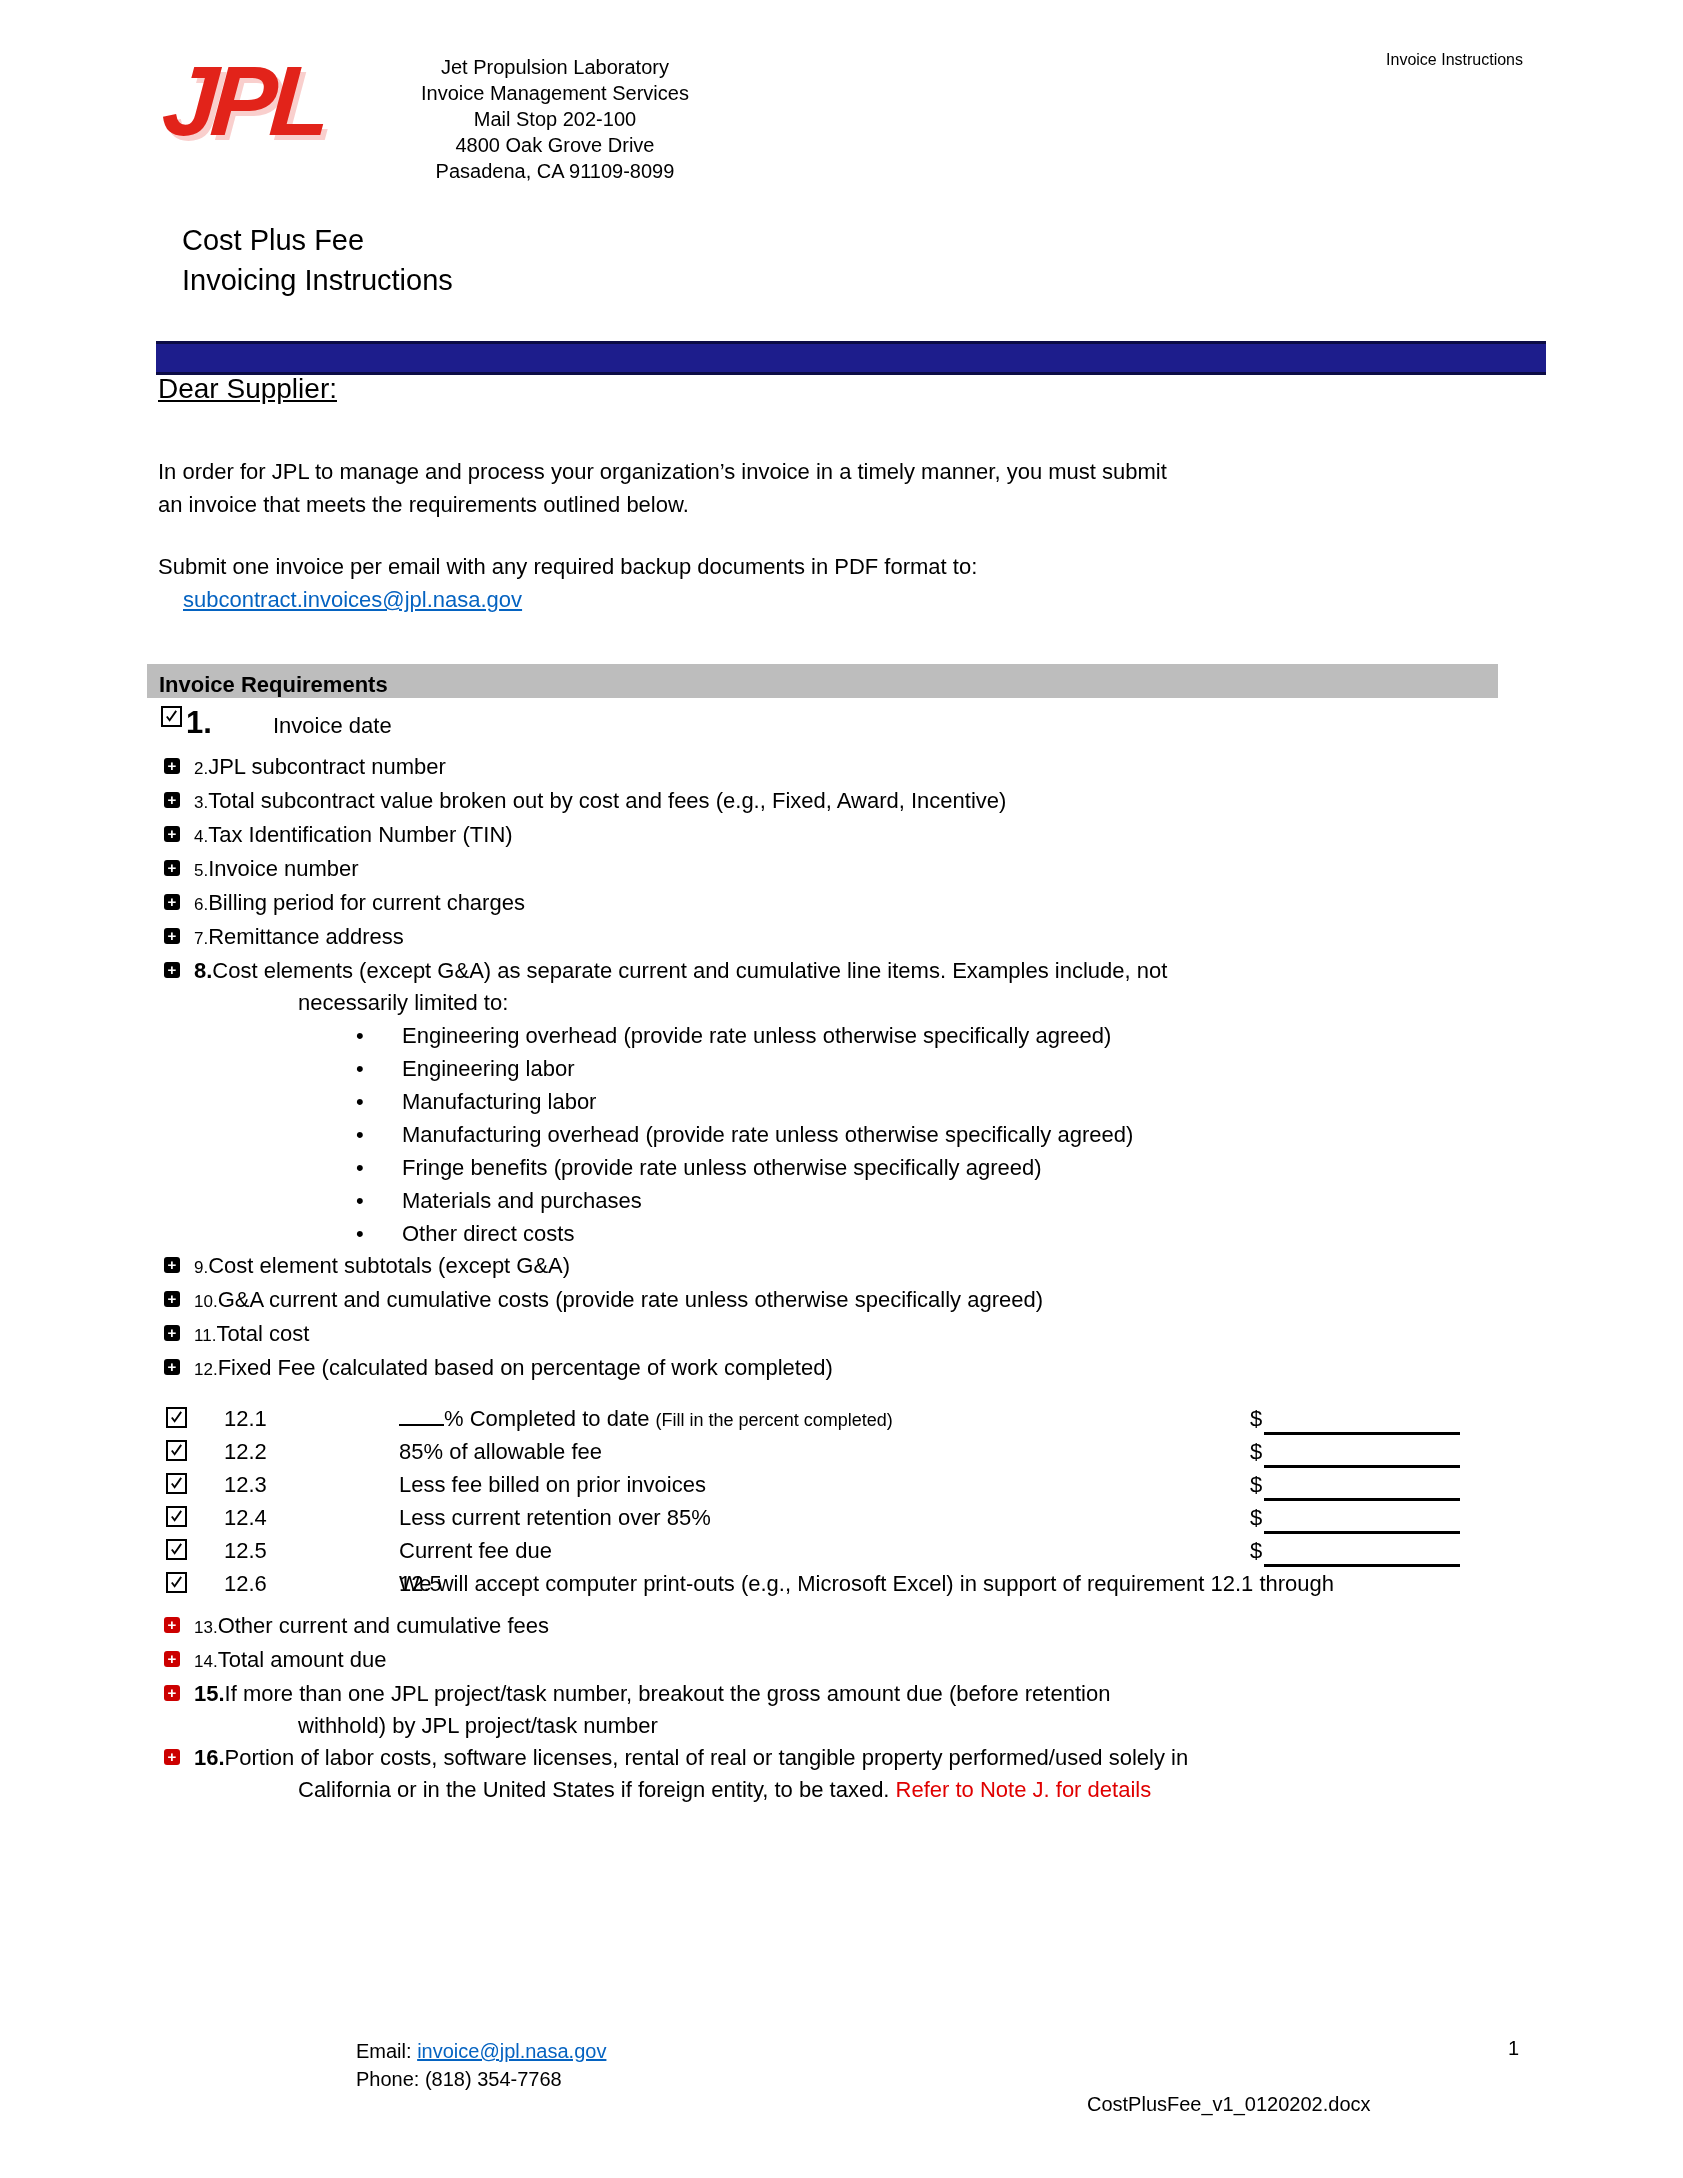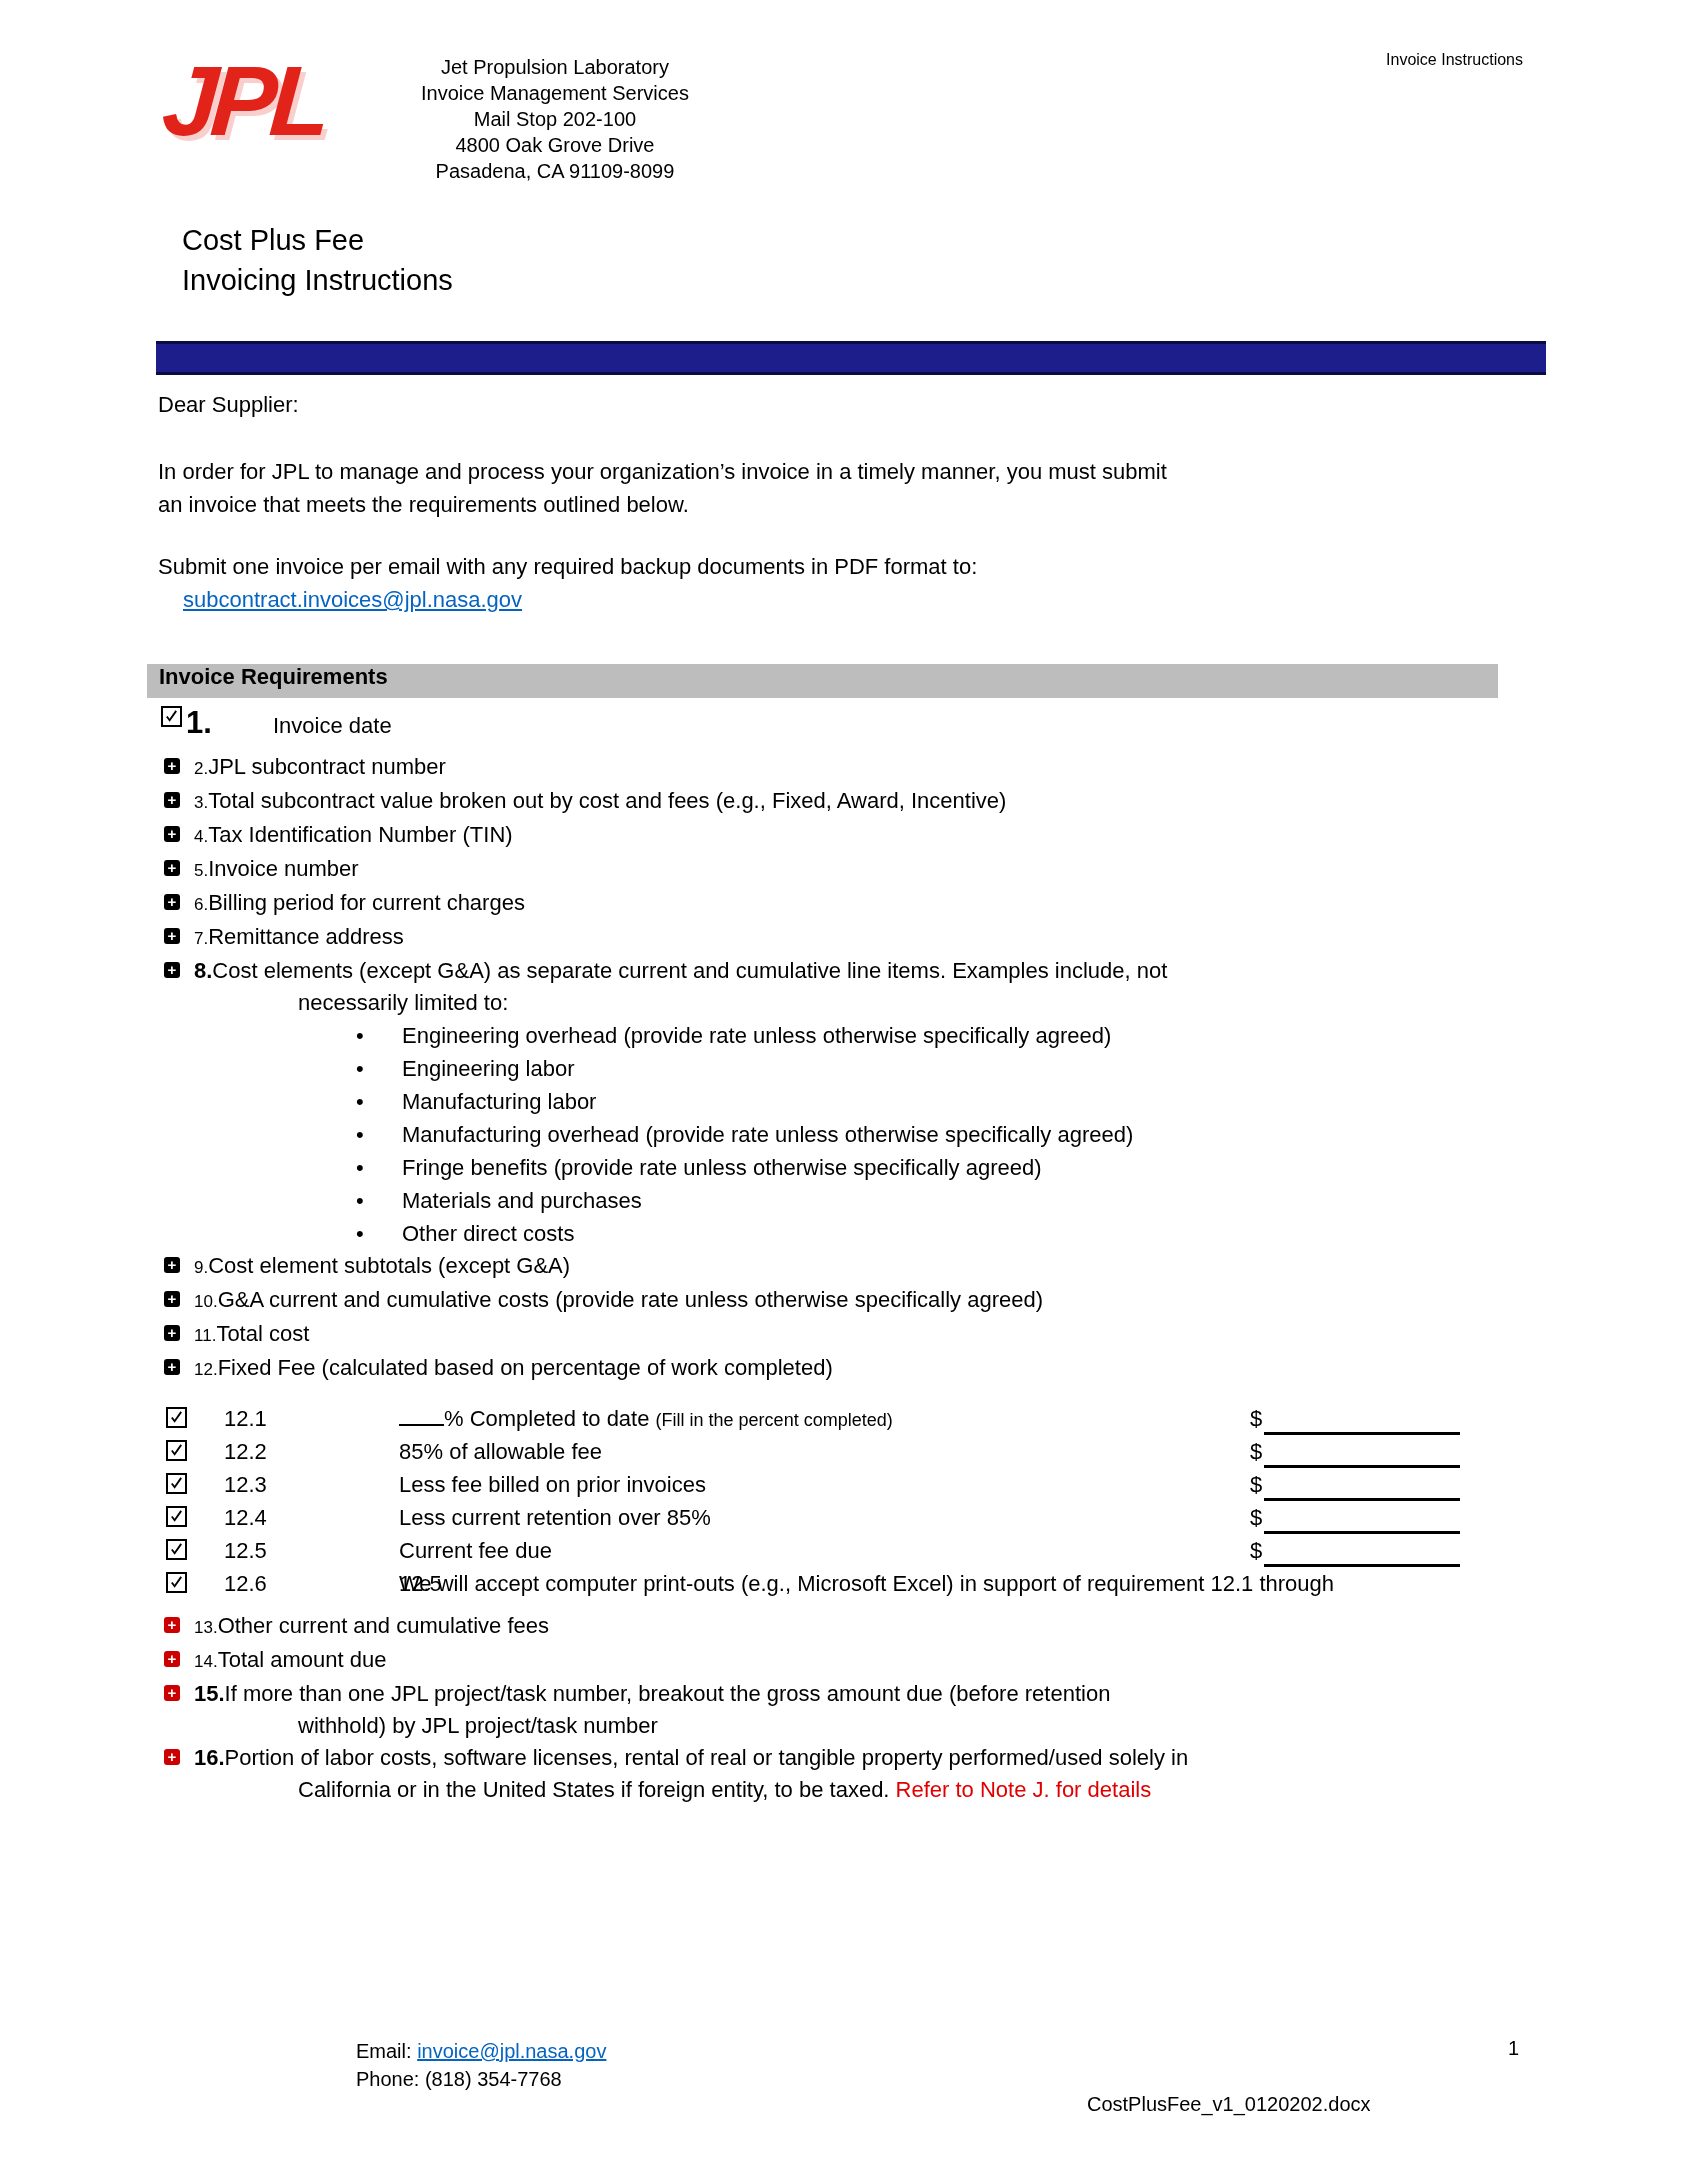--- a/index.html
+++ b/index.html
@@ -11,29 +11,29 @@
         font-weight:bold;font-style:italic;color:#e2231a;letter-spacing:-7px;
         transform:skewX(-4deg);text-shadow:5px 5px 0 rgba(226,35,26,0.22);}
   .org{position:absolute;left:421px;top:54px;font-size:20px;line-height:26px;text-align:center;}
   .doc-label{position:absolute;top:51px;right:160px;font-size:16px;}
 
   .title{position:absolute;left:158px;top:220px;font-size:29px;font-weight:normal;line-height:40px;margin-left:24px;}
 
   .navy-bar{position:absolute;left:156px;top:341px;width:1390px;height:28px;
             background:#1d1d8c;border-top:3px solid #0c0c45;border-bottom:3px solid #0c0c45;}
 
-  .greeting{position:absolute;left:158px;top:392px;font-size:22px;}
+  .greeting{position:absolute;left:158px;top:373px;font-size:28px;text-decoration:underline;}
   .intro{position:absolute;left:158px;top:455px;font-size:22px;line-height:33px;}
   .submit{position:absolute;left:158px;top:550px;font-size:22px;line-height:33px;}
   .submit .indent{margin-left:25px;}
   a.link{color:#0563c1;text-decoration:underline;cursor:pointer;text-align:center;}
 
   .section-bar{position:absolute;left:147px;top:664px;width:1339px;height:34px;
                background:#bdbdbd;font-size:22px;font-weight:bold;
-               display:flex;align-items:flex-start;padding-left:12px;}
+               display:flex;align-items:flex-end;padding-left:12px;}
 
   
   .reqs{position:absolute;left:147px;top:705px;width:1485px;font-size:22px;}
   .req{position:relative;line-height:32px;padding-left:47px;}
   .req .num{font-size:17px;}
   .req .num-bold{font-weight:bold;}
   .req .cont{display:block;padding-left:104px;}
 
   .first-item{position:relative;height:46px;padding-left:0;}
   .first-item .bignum{position:absolute;left:39px;top:0;font-size:31px;font-weight:bold;}

